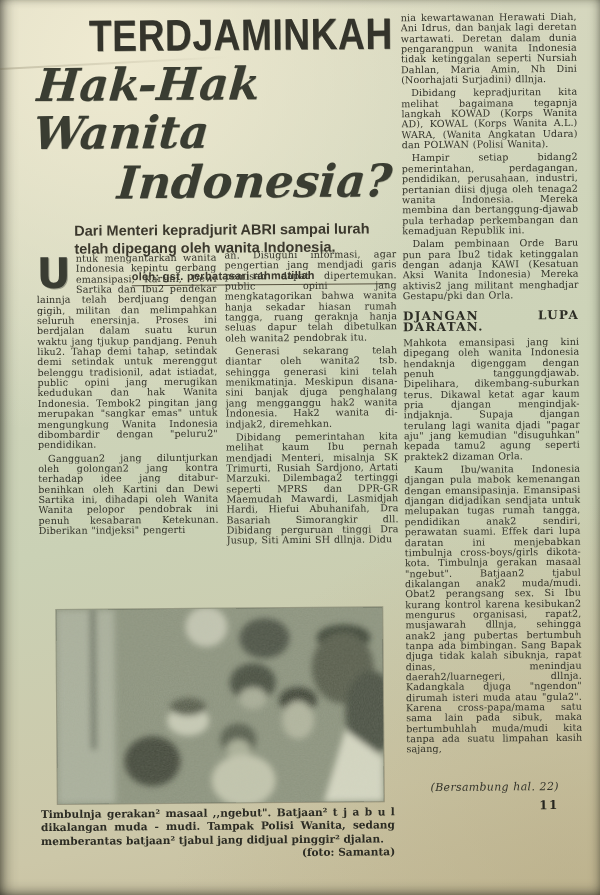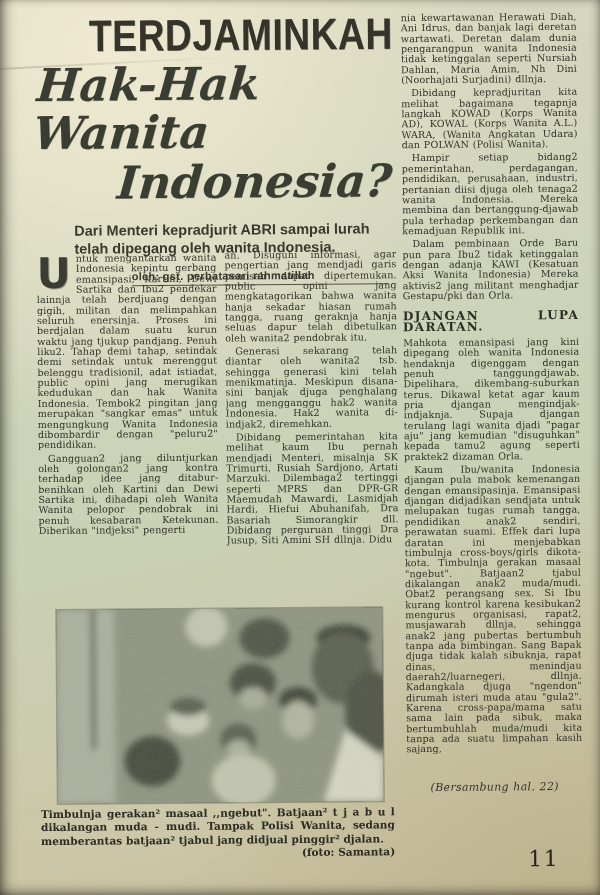--- a/index.html
+++ b/index.html
@@ -57,21 +57,21 @@
     margin-top:28px !important; text-indent:0 !important; }
 
   .photo { position:absolute; left:55px; top:608px; width:326px; height:194px;
     background:#878f7b; box-shadow:0 0 0 1px rgba(55,55,45,0.35), inset 0 0 20px rgba(35,40,30,0.45); }
   .photo svg { display:block; width:100%; height:100%; }
 
   .caption { position:absolute; left:38px; top:806px; width:354px;
     font-weight:bold; font-size:10.6px; line-height:13.4px; text-align:justify; color:#2c2c24; }
   .caption .credit { display:block; text-align:right; }
 
-  .pagenum { position:absolute; right:44px; top:848px; font-weight:normal; font-size:22px;
+  .pagenum { position:absolute; right:44px; top:800px; font-weight:bold; font-size:12px;
     letter-spacing:1.5px; color:#26261f; }
 </style>
 </head>
 <body>
 
 <div class="page">
   <div class="crease"></div>
   <div class="tilt">
 
     <div class="headline">

